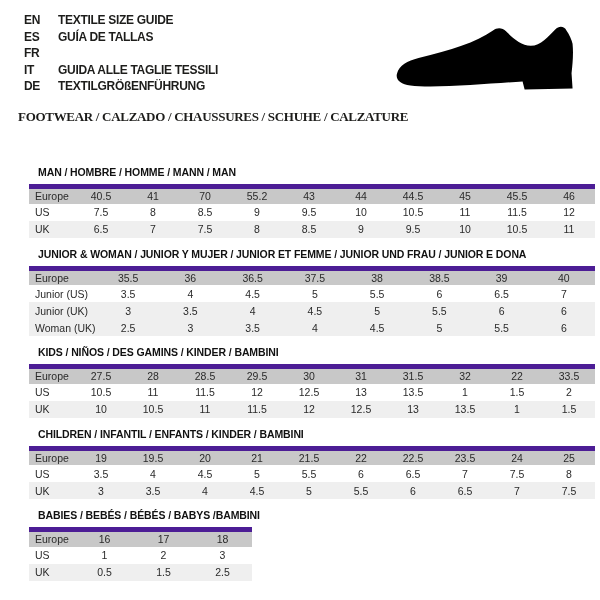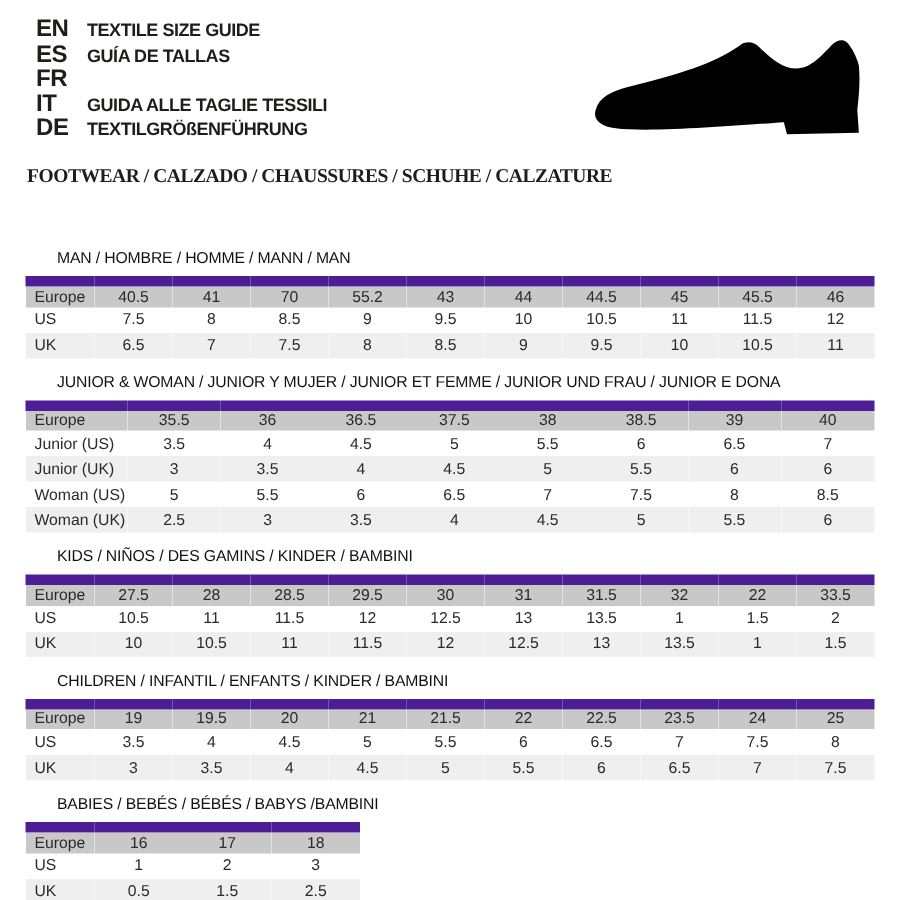--- a/index.html
+++ b/index.html
@@ -8,41 +8,41 @@
     width: 600px; height: 600px;
     background: #ffffff;
     font-family: "Liberation Sans", sans-serif;
     color: #1d1d1b;
   }
   .page { position: relative; width: 600px; height: 600px; overflow: hidden; background: #fff; }
 
   
   .lang-block { position: absolute; left: 24px; top: 12px; }
   .lang-row { display: flex; height: 16.5px; align-items: center; }
-  .lang-code { width: 34px; font-weight: 700; font-size: 16px; letter-spacing: -0.3px; }
+  .lang-code { width: 34px; font-weight: 700; font-size: 12px; letter-spacing: -0.3px; }
   .lang-label { font-weight: 700; font-size: 12px; letter-spacing: -0.3px; white-space: nowrap; text-align: center; }
 
   .category-line {
     position: absolute; left: 18px; top: 109px;
     font-weight: 700; font-size: 13px; letter-spacing: -0.3px; white-space: nowrap; font-family: Liberation Serif, serif;
   }
 
   
   .shoe { position: absolute; left: 391px; top: 15px; width: 204px; height: 90px; }
   .shoe svg { display: block; width: 100%; height: 100%; }
 
   
   .sections { position: absolute; left: 17px; top: 166px; width: 566px; }
   .size-section { margin-bottom: 10px; }
   .sec-title {
     margin: 0 0 6px 1px;
-    font-size: 10.5px; font-weight: 400; letter-spacing: -0.1px;
+    font-size: 10.5px; font-weight: 700; letter-spacing: -0.1px;
     color: #111; white-space: nowrap; padding-left: 20px;
   }
-  .size-table { width: 100%; border-collapse: collapse; table-layout: fixed; border-top: 7px solid #4c1d95; }
+  .size-table { width: 100%; border-collapse: collapse; table-layout: fixed; border-top: 5px solid #4c1d95; margin-left: 12px; }
   .size-table td {
     height: 17px; padding: 0;
     font-size: 10.5px; color: #2a2a2a;
     text-align: center; white-space: nowrap; overflow: hidden;
   }
   .size-table td.row-label { text-align: left; padding-left: 6px; }
   tr.r-head td { background: var(--head-bg, #c8c8c8); }
   tr.r-shade td { background: var(--stripe-bg, #efefef); }
   col.label-col { width: 46px; }
   .section-junior-woman col.label-col { width: 68px; }
@@ -199,31 +199,20 @@
               <td class="row-label">Junior (UK)</td>
               <td>3</td>
               <td>3.5</td>
               <td>4</td>
               <td>4.5</td>
               <td>5</td>
               <td>5.5</td>
               <td>6</td>
               <td>6</td>
             </tr>
-            <tr>
-              <td class="row-label">Woman (US)</td>
-              <td>5</td>
-              <td>5.5</td>
-              <td>6</td>
-              <td>6.5</td>
-              <td>7</td>
-              <td>7.5</td>
-              <td>8</td>
-              <td>8.5</td>
-            </tr>
             <tr class="r-shade">
               <td class="row-label">Woman (UK)</td>
               <td>2.5</td>
               <td>3</td>
               <td>3.5</td>
               <td>4</td>
               <td>4.5</td>
               <td>5</td>
               <td>5.5</td>
               <td>6</td>

